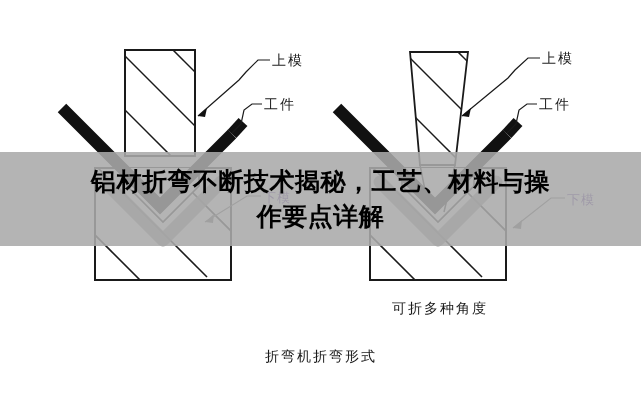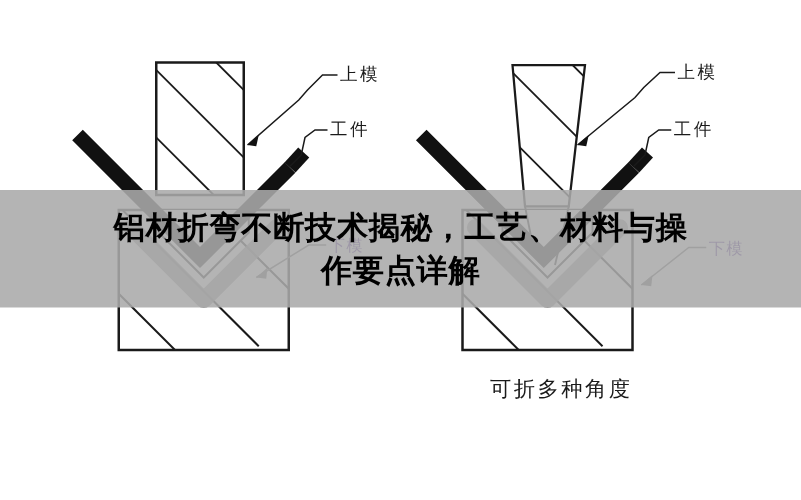--- a/index.html
+++ b/index.html
@@ -63,21 +63,21 @@
   }
   .label-under {
     color: #4c1d95;
     font-size: 13px;
     letter-spacing: 1px;
     z-index: 10;
   }
   .caption {
     position: absolute;
     color: #1a1a1a;
-    font-size: 17px;
+    font-size: 14px;
     letter-spacing: 2px;
     white-space: nowrap;
     font-family: "DejaVu Sans", "Liberation Sans", sans-serif;
     z-index: 20;
   }
 </style>
 </head>
 <body>
 
 <div id="stage">
@@ -186,19 +186,20 @@
 
   <div class="diagram-label" style="left:272px; top:52px;">上模</div>
   <div class="diagram-label" style="left:264px; top:96px;">工件</div>
   <div class="diagram-label label-under" style="left:263px; top:190px;">下模</div>
 
   <div class="diagram-label" style="left:542px; top:50px;">上模</div>
   <div class="diagram-label" style="left:539px; top:96px;">工件</div>
   <div class="diagram-label label-under" style="left:567px; top:192px;">下模</div>
 
   <div class="caption" style="left:392px; top:300px;">可折多种角度</div>
+  <div class="caption" style="left:265px; top:348px;">折弯机折弯形式</div>
 
   <div class="overlay-banner">
     <div class="overlay-line">铝材折弯不断技术揭秘，工艺、材料与操</div>
     <div class="overlay-line">作要点详解</div>
   </div>
 
 </div>
 
 </body></html>

